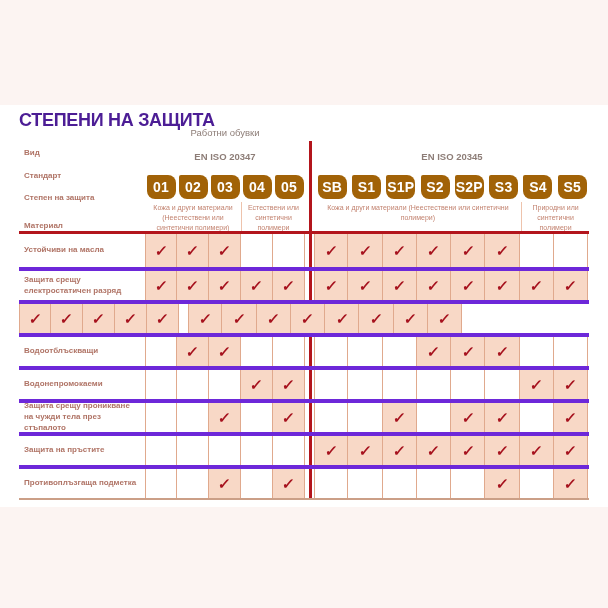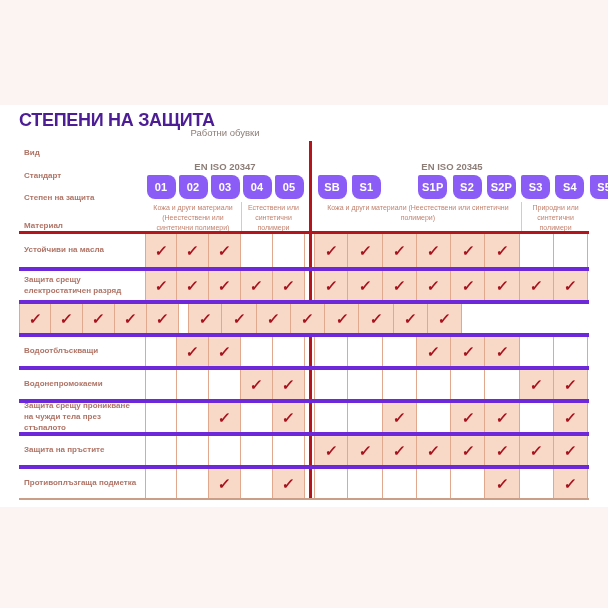--- a/index.html
+++ b/index.html
@@ -21,33 +21,33 @@
   }
   .hlabel{
     position:absolute;left:24px;
     font-size:8px;font-weight:700;color:#b07466;
   }
   .grp-name{
     position:absolute;top:22px;height:12px;
     text-align:center;font-size:9.5px;font-weight:400;color:#8d7d77;
   }
   .grp-std{
-    position:absolute;top:56px;height:12px;
+    position:absolute;top:46px;height:12px;
     text-align:center;font-size:9.5px;font-weight:700;color:#8d7d77;
   }
   .badge-row{
     position:absolute;top:69px;height:26px;display:flex;
   }
   .badge-cell{display:flex;align-items:center;justify-content:center;}
   .badge{
     width:29px;height:24px;
-    background:#8b5cf6;color:#ffffff;
+    background:#a16207;color:#ffffff;
     border-radius:2px 8px 8px 8px;
     display:flex;align-items:center;justify-content:center;
-    font-size:11px;font-weight:800;letter-spacing:0.2px;
+    font-size:14px;font-weight:800;letter-spacing:0.2px;
   }
   .mat-row{
     position:absolute;top:97px;height:30px;display:flex;
   }
   .material{
     box-sizing:border-box;
     padding:1px 3px 0 3px;
     text-align:center;
     font-size:7px;line-height:1.45;color:#c2826f;
     display:flex;align-items:flex-start;justify-content:center;
@@ -125,21 +125,21 @@
     </div>
 
   <div class="grp-std" style="left:315px;width:274px">EN ISO 20345</div>
   <div class="badge-row" style="left:315px">
       <div class="badge-cell" style="width: 34.3px;">
         <div class="badge">SB</div>
       </div>
       <div class="badge-cell" style="width: 34.3px;">
         <div class="badge">S1</div>
       </div>
-      <div class="badge-cell" style="width: 34.3px; margin-left: 32px;">
+      <div class="badge-cell" style="width: 34.3px;">
         <div class="badge">S1P</div>
       </div>
       <div class="badge-cell" style="width: 34.3px;">
         <div class="badge">S2</div>
       </div>
       <div class="badge-cell" style="width: 34.3px;">
         <div class="badge">S2P</div>
       </div>
       <div class="badge-cell" style="width: 34.3px;">
         <div class="badge">S3</div>

